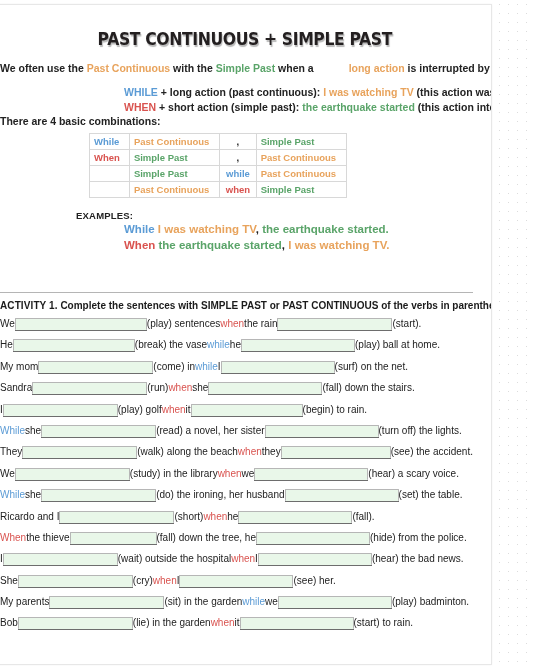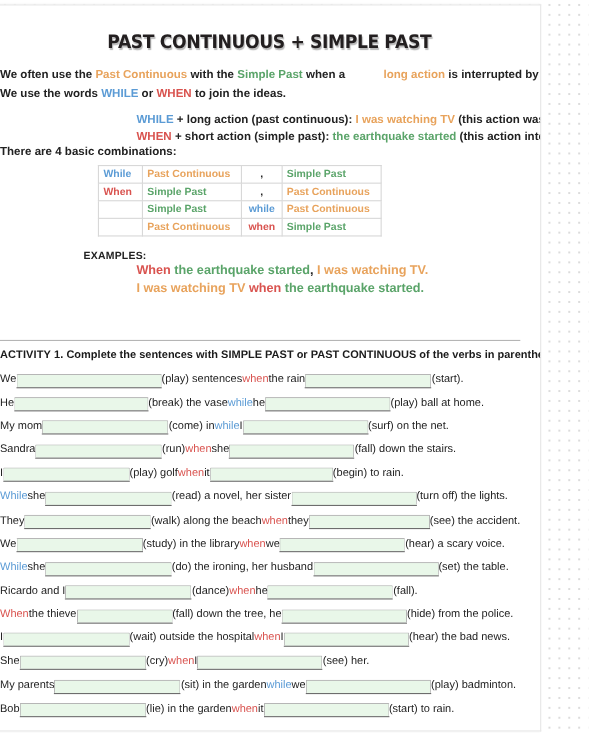--- a/index.html
+++ b/index.html
@@ -172,21 +172,21 @@
     margin-top: 7px;
     margin-left: 18px;
   }
   .ex-line {
     font-size: 10px;
     color: #1b1b1b;
     line-height: 12px;
     height: 21.4px;
     white-space: nowrap;
     display: flex;
-    align-items: center;
+    align-items: flex-start;
     overflow: hidden;
   }
   .ex-line .txt { padding-bottom: 1px; }
 
   
   .blank {
     display: inline-block;
     height: 11px;
     background: #e9f7e9;
     border: 1px solid #b6b6b6;
@@ -213,23 +213,20 @@
 
 <div id="page-sheet">
   <div class="inner">
 
     <div id="title">PAST CONTINUOUS + SIMPLE PAST</div>
 
     <div class="intro intro-1">
       <span>We often use the </span><span class="c-pc">Past Continuous</span><span> with the </span><span class="c-sp">Simple Past</span><span> when a </span><span class="c-long">long action</span><span> is interrupted by a </span><span class="c-short">short action</span>
     </div>
 
-    <div class="intro intro-2">
-      <span>We use the words </span><span class="c-while">WHILE</span><span> or </span><span class="c-when">WHEN</span><span> to join the ideas.</span>
-    </div>
 
     <div class="rules">
       <div>
         <span class="c-while">WHILE</span><span> + long action (past continuous): </span><span class="c-pc">I was watching TV</span><span> (this action was in progress)</span>
       </div>
       <div>
         <span class="c-when">WHEN</span><span> + short action (simple past): </span><span class="c-sp">the earthquake started</span><span> (this action interrupted)</span>
       </div>
     </div>
 
@@ -262,22 +259,22 @@
               <td class="mid c-when">when</td>
               <td class="ten c-sp">Simple Past</td>
             </tr>
           </tbody>
       </table>
     </div>
 
     <div id="examples-block">
       <div id="examples-label">EXAMPLES:</div>
       <div id="examples-list">
+          <div><span class="c-while">While</span><span class="c-pc"> I was watching TV</span><span class="c-dark">,</span><span class="c-sp"> the earthquake started.</span></div>
           <div><span class="c-when">When</span><span class="c-sp"> the earthquake started</span><span class="c-dark">,</span><span class="c-pc"> I was watching TV.</span></div>
-          <div><span class="c-pc">I was watching TV </span><span class="c-when">when</span><span class="c-sp"> the earthquake started.</span></div>
         </div>
     </div>
 
     <div id="divider"></div>
 
     <div id="activity-heading">
       <span class="act-word">ACTIVITY 1.</span><span> Complete the sentences with SIMPLE PAST or PAST CONTINUOUS of the verbs in parenthesis.</span>
     </div>
 
     <div id="exercise-list">
@@ -356,21 +353,21 @@
           <span class="txt c-while">While</span>
           <span class="txt c-dark"> she</span>
           <span class="blank" style="width: 113px;"></span>
           <span class="txt c-dark">(do) the ironing, her husband</span>
           <span class="blank" style="width: 112px;"></span>
           <span class="txt c-dark">(set) the table.</span>
         </div>
         <div class="ex-line">
           <span class="txt c-dark">Ricardo and I </span>
           <span class="blank" style="width: 113px;"></span>
-          <span class="txt c-dark">(dance) </span>
+          <span class="txt c-dark">(short) </span>
           <span class="txt c-when">when</span>
           <span class="txt c-dark"> he</span>
           <span class="blank" style="width: 112px;"></span>
           <span class="txt c-dark">(fall).</span>
         </div>
         <div class="ex-line">
           <span class="txt c-when">When</span>
           <span class="txt c-dark"> the thieve</span>
           <span class="blank" style="width: 85px;"></span>
           <span class="txt c-dark">(fall) down the tree, he</span>

